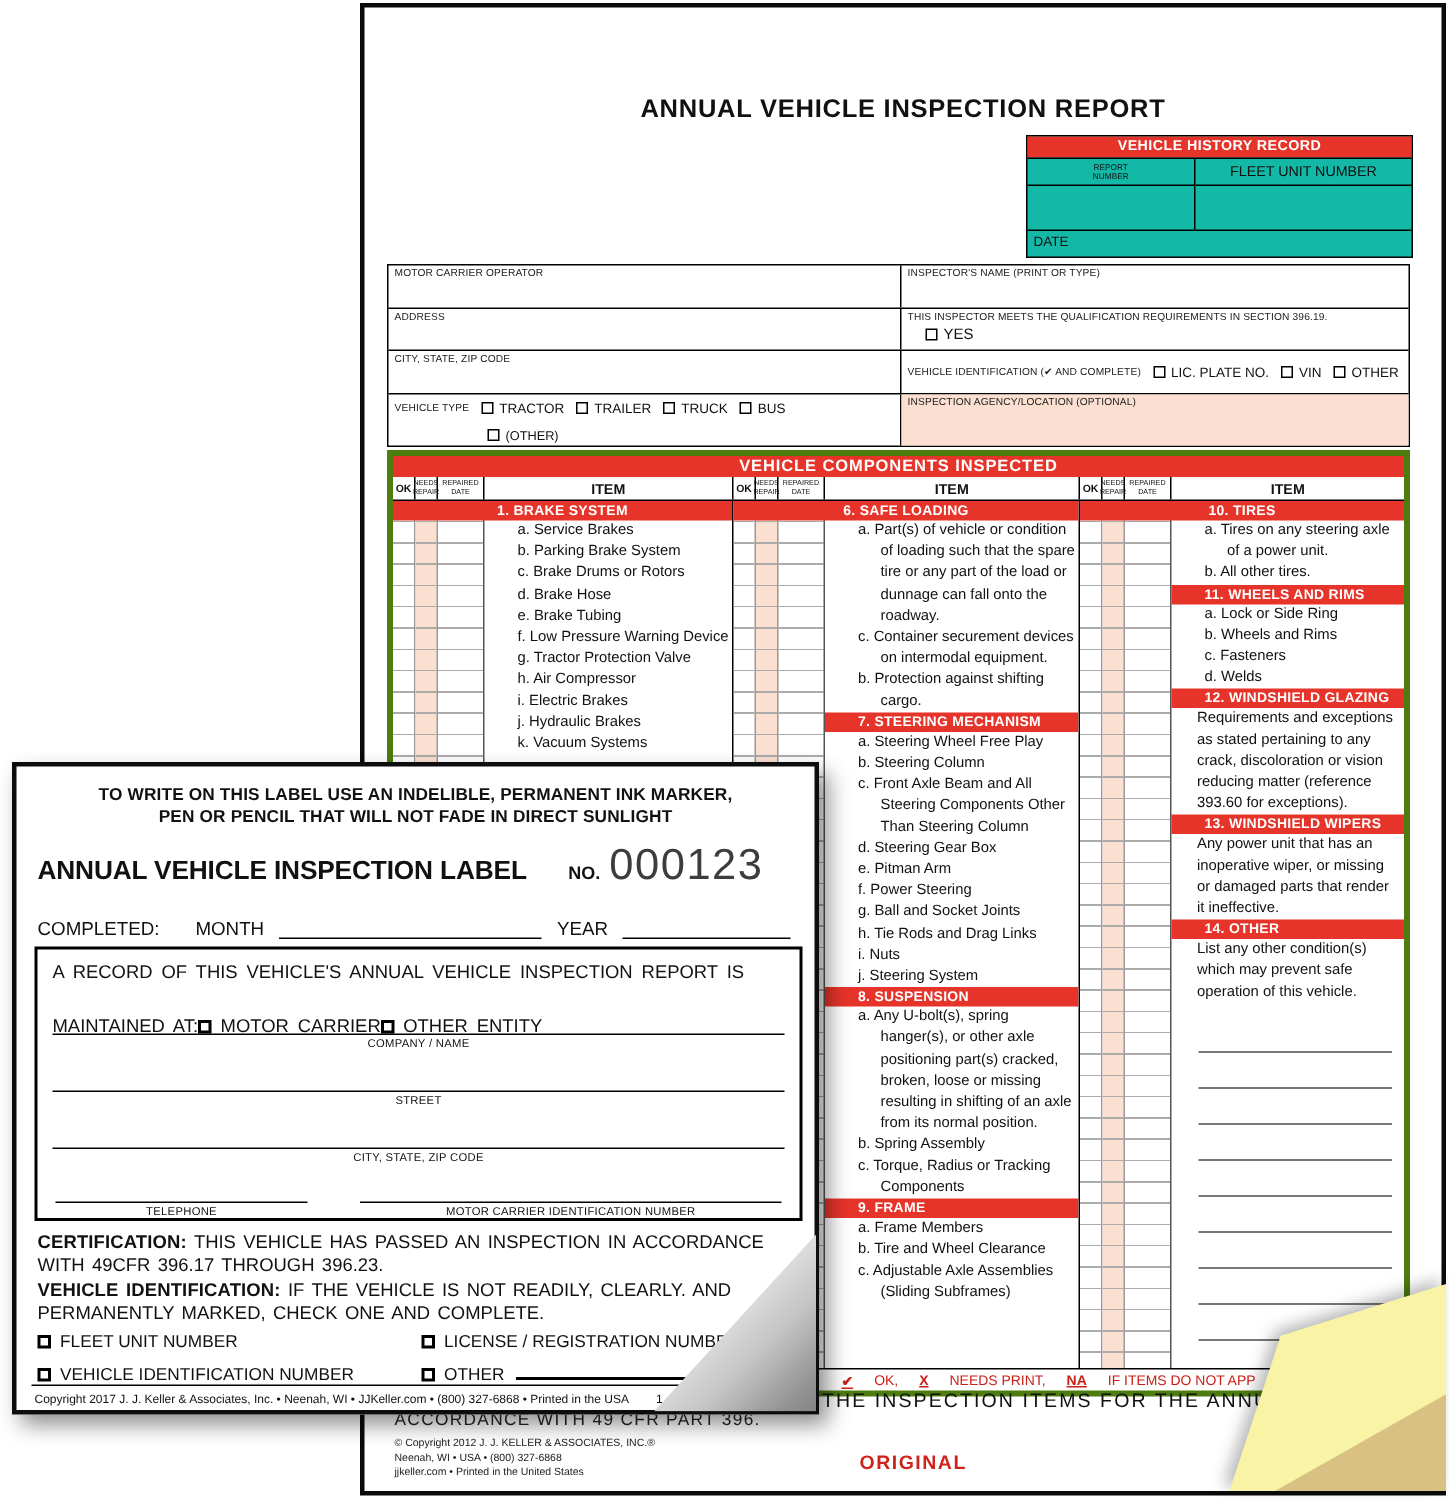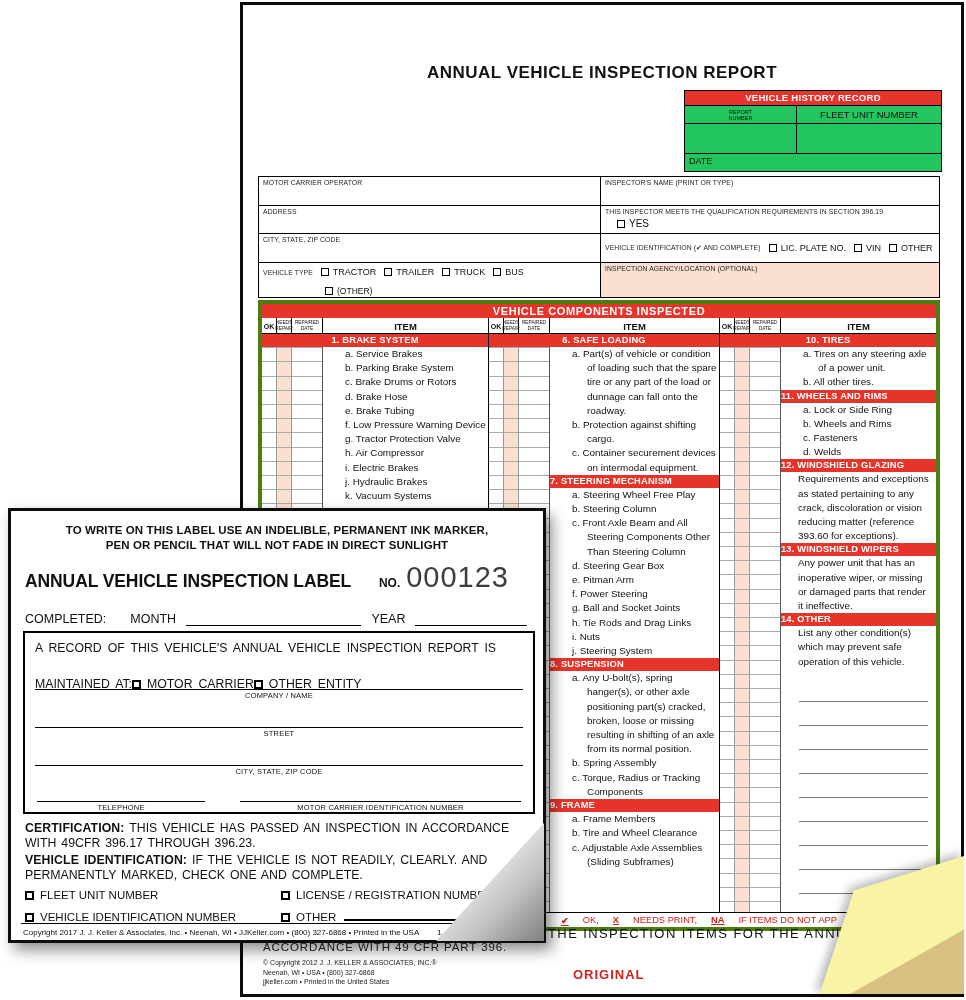--- a/index.html
+++ b/index.html
@@ -6,21 +6,21 @@
   html,body { width:966px; height:1000px; background:#fff; overflow:hidden; }
   body { font-family:"Liberation Sans", sans-serif; position:relative; color:#111;
          --red:#e7342a; --peach:#fbe0d2; }
   .abs { position:absolute; }
 
   
   #report { left:240px; top:2px; width:724px; height:995px; border:3px solid #0a0a0a; background:#fff; }
   .rtitle { left:0; right:0; top:58px; text-align:center; font-weight:bold; font-size:17px; letter-spacing:.5px; }
 
   
-  #vhr { left:441px; top:85px; width:258px; border:1px solid #000; background:#22c55e; }
+  #vhr { left:441px; top:85px; width:258px; border:1px solid #000; background:#14b8a6; }
   .redbar { background:var(--red); color:#fff; font-weight:bold; text-align:center; }
   #vhr .redbar { font-size:9.5px; height:14px; line-height:14px; letter-spacing:.3px; }
   .vhr-body { display:flex; height:48px; border-top:1px solid #000; }
   .vhr-c1 { width:112px; border-right:1px solid #000; }
   .vhr-c2 { flex:1; }
   .vhr-lab { height:18px; border-bottom:1px solid #000; display:flex; flex-direction:column; align-items:center; justify-content:center; }
   .vhr-c1 .vhr-lab { font-size:5.5px; line-height:6px; }
   .vhr-c2 .vhr-lab { font-size:9.5px; }
   .vhr-date { height:18px; border-top:1px solid #000; font-size:9px; padding:2px 4px; }
 
@@ -51,21 +51,21 @@
   .comp-body { display:flex; height:578px; overflow:hidden; position:relative; }
   .ccol { position:relative; height:100%; overflow:hidden; }
   #ccol1 { width:227px; border-right:1px solid #000; }
   #ccol2 { width:231px; border-right:1px solid #000; }
   #ccol3 { flex:1; }
   .grid { position:absolute; left:0; top:0; bottom:0; width:61px; display:flex; }
   .gc { height:100%; background-image:repeating-linear-gradient(to bottom, transparent 0, transparent 13.2px, #ababab 13.2px, #ababab 14.2px); }
   .gc.ok { width:15px; border-right:1px solid #999; }
   .gc.needs { width:15px; border-right:1px solid #999; background-color:var(--peach); }
   .gc.date { width:31px; border-right:1px solid #555; }
-  .secbar { position:relative; height:13px; line-height:13px; background:var(--red); color:#fff; font-weight:bold; font-size:9.3px; padding-left:0; letter-spacing:.2px; }
+  .secbar { position:relative; height:13px; line-height:13px; background:var(--red); color:#fff; font-weight:bold; font-size:9.3px; padding-left:22px; letter-spacing:.2px; }
   .secbar.full { text-align:center; padding-left:0; }
   .secbar.sub { margin-left:61px; }
   .items { position:relative; margin-left:61px; padding:0 2px 0 22px; }
   .item { font-size:9.9px; line-height:14.2px; padding-left:15px; text-indent:-15px; }
   .ptext { position:relative; margin-left:61px; padding:0 3px 0 17px; font-size:9.9px; line-height:14.2px; }
   .wlines { position:relative; margin:9px 8px 0 79px; height:222px;
             background:repeating-linear-gradient(to bottom, transparent 0, transparent 23px, #777 23px, #777 24px); }
   .legend { display:flex; align-items:center; height:15px; border-top:1px solid #000; padding-left:290px; color:#c92017; font-size:9.3px; gap:5px; white-space:nowrap; }
   .lgu { text-decoration:underline; font-weight:bold; padding:0 9px; }
 
@@ -249,22 +249,22 @@
       <div class="ccol" id="ccol2">
         <div class="grid">
             <div class="gc ok"></div>
             <div class="gc needs"></div>
             <div class="gc date"></div>
           </div>
         <div class="secbar full">6.  SAFE LOADING</div>
         <div class="items">
 
         <div class="item">a.  Part(s) of vehicle or condition of loading such that the spare tire or any part of the load or dunnage can fall onto the roadway.</div>
+            <div class="item">c.  Container securement devices on intermodal equipment.</div>
             <div class="item">b.  Protection against shifting cargo.</div>
-            <div class="item">c.  Container securement devices on intermodal equipment.</div>
           </div>
         <div class="secbar sub">7.  STEERING MECHANISM</div>
         <div class="items">
 
         <div class="item">a.  Steering Wheel Free Play</div>
             <div class="item">b.  Steering Column</div>
             <div class="item">c.  Front Axle Beam and All Steering Components Other Than Steering Column</div>
             <div class="item">d.  Steering Gear Box</div>
             <div class="item">e.  Pitman Arm</div>
             <div class="item">f.  Power Steering</div>

